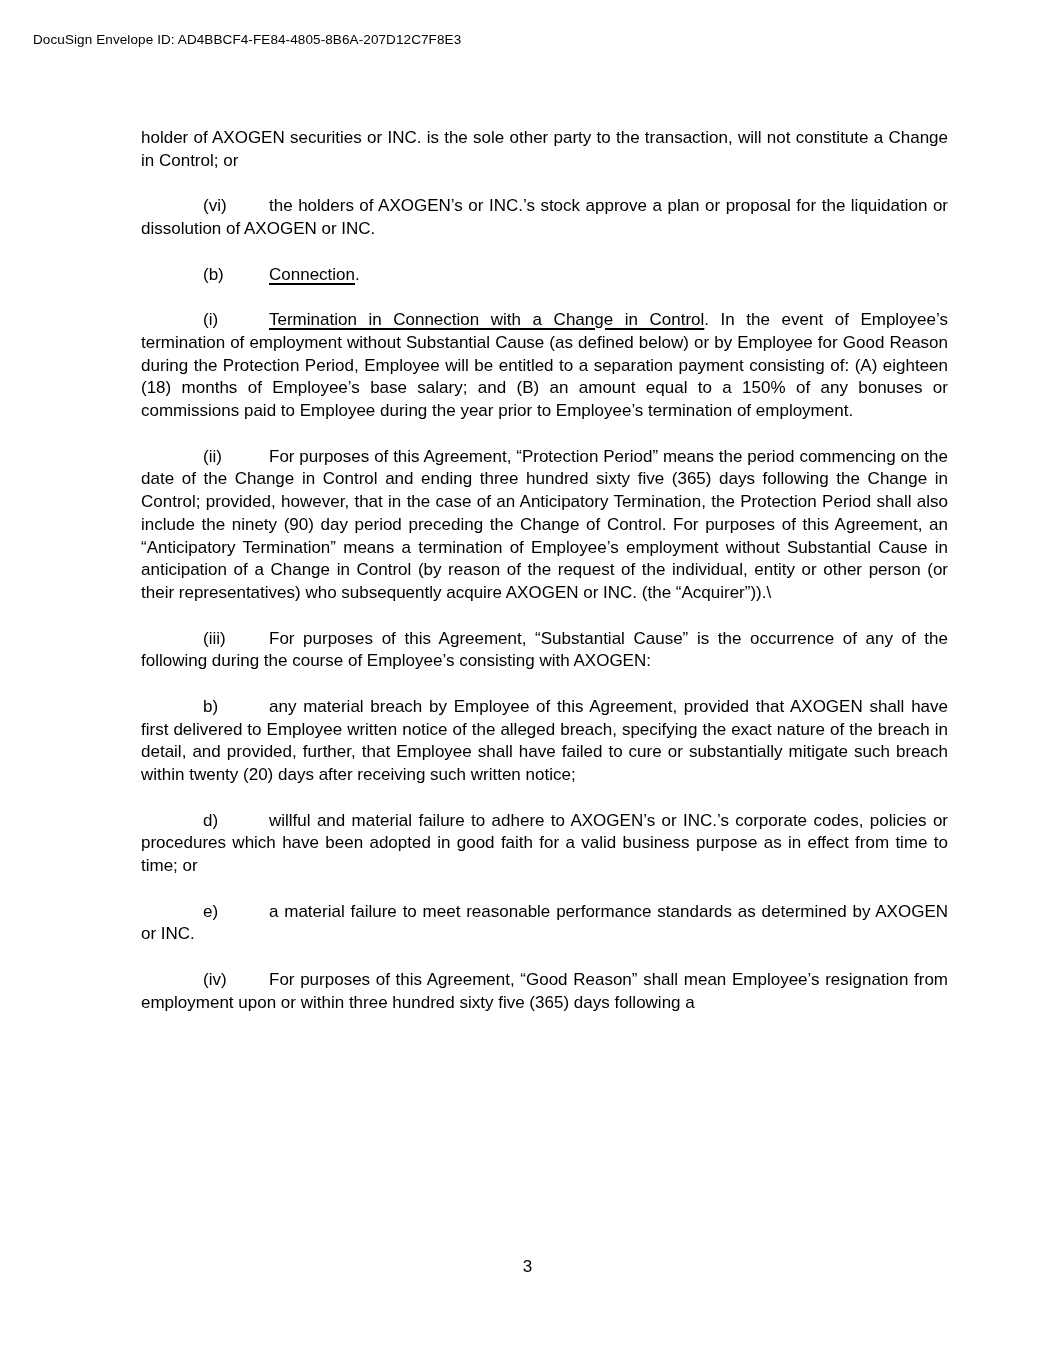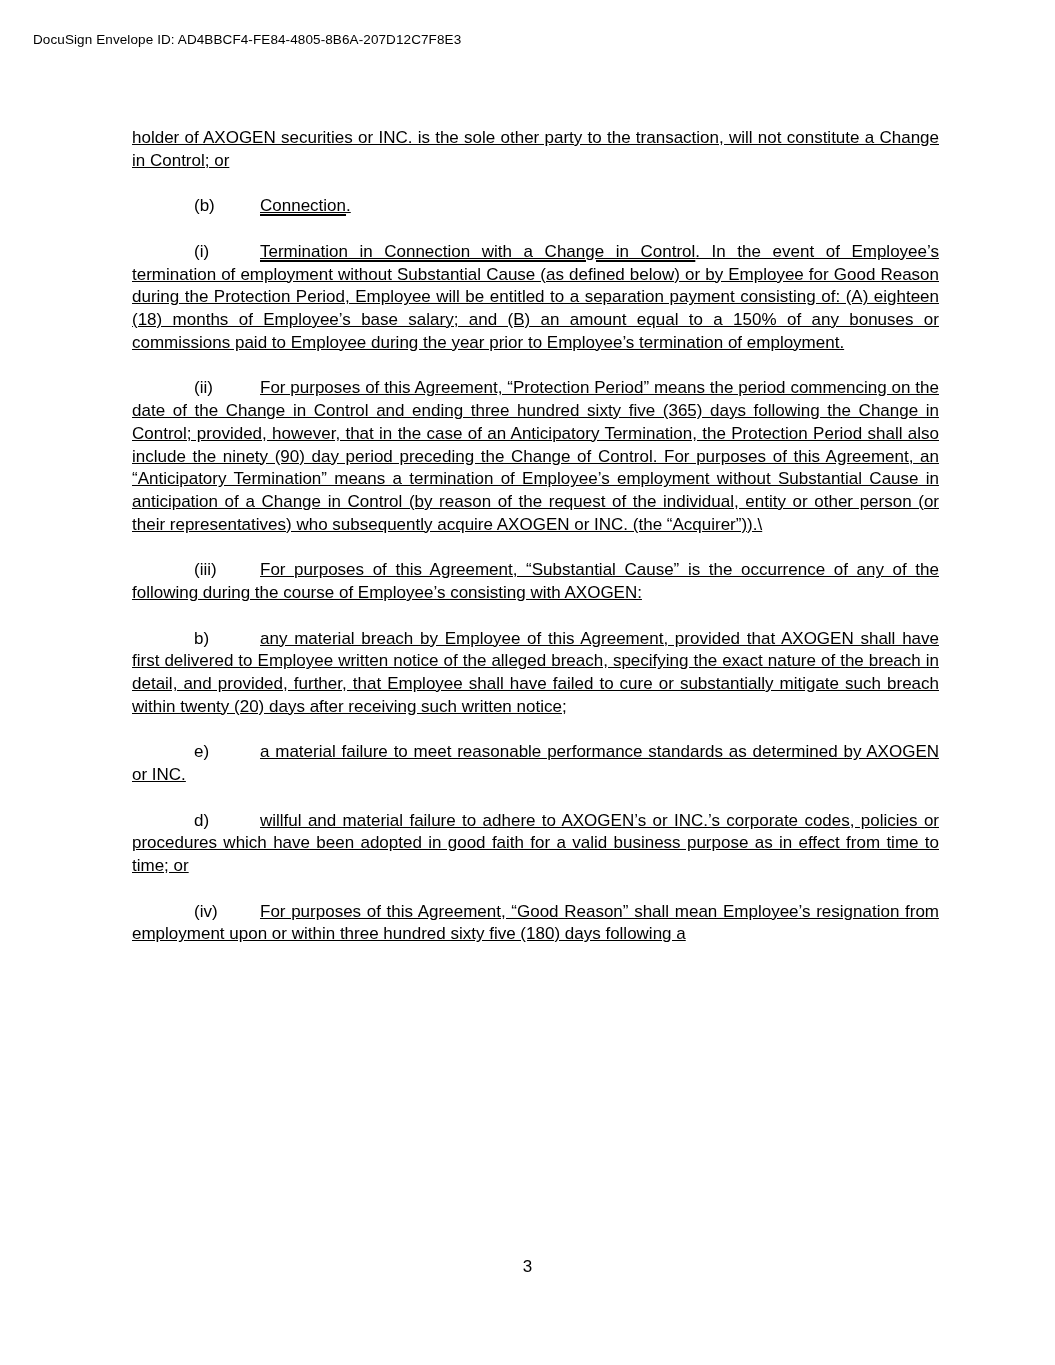--- a/index.html
+++ b/index.html
@@ -23,24 +23,23 @@
     left: 33px;
     top: 13px;
     font-size: 13.5px;
     letter-spacing: 0.1px;
     white-space: nowrap;
     color: #000000;
     margin-top: 19px;
   }
   .content {
     position: absolute;
-    left: 132px;
+    left: 141px;
     top: 127px;
     width: 807px;
-    text-decoration: underline;
   }
   .para {
     font-size: 17px;
     line-height: 22.75px;
     text-align: justify;
     margin: 0 0 22.75px 0;
     color: #000000;
   }
   .para.indent { text-indent: 62px; }
   .para .label {
@@ -64,24 +63,25 @@
   }
 </style>
 </head>
 <body>
 
 <div class="page">
   <div class="ds-header">DocuSign Envelope ID: AD4BBCF4-FE84-4805-8B6A-207D12C7F8E3</div>
 
   <div class="content" id="doc-body">
       <div class="para"><span>holder of AXOGEN securities or INC. is the sole other party to the transaction, will not constitute a Change in Control; or</span></div>
+      <div class="para indent"><span class="label">(vi)</span><span>the holders of AXOGEN’s or INC.’s stock approve a plan or proposal for the liquidation or dissolution of AXOGEN or INC.</span></div>
       <div class="para indent"><span class="label">(b)</span><span class="u">Connection</span><span>.</span></div>
       <div class="para indent"><span class="label">(i)</span><span class="u">Termination in Connection with a Change in Control</span><span>. In the event of Employee’s termination of employment without Substantial Cause (as defined below) or by Employee for Good Reason during the Protection Period, Employee will be entitled to a separation payment consisting of: (A) eighteen (18) months of Employee’s base salary; and (B) an amount equal to a 150% of any bonuses or commissions paid to Employee during the year prior to Employee’s termination of employment.</span></div>
       <div class="para indent"><span class="label">(ii)</span><span>For purposes of this Agreement, “Protection Period” means the period commencing on the date of the Change in Control and ending three hundred sixty five (365) days following the Change in Control; provided, however, that in the case of an Anticipatory Termination, the Protection Period shall also include the ninety (90) day period preceding the Change of Control. For purposes of this Agreement, an “Anticipatory Termination” means a termination of Employee’s employment without Substantial Cause in anticipation of a Change in Control (by reason of the request of the individual, entity or other person (or their representatives) who subsequently acquire AXOGEN or INC. (the “Acquirer”)).\</span></div>
       <div class="para indent"><span class="label">(iii)</span><span>For purposes of this Agreement, “Substantial Cause” is the occurrence of any of the following during the course of Employee’s consisting with AXOGEN:</span></div>
       <div class="para indent"><span class="label">b)</span><span>any material breach by Employee of this Agreement, provided that AXOGEN shall have first delivered to Employee written notice of the alleged breach, specifying the exact nature of the breach in detail, and provided, further, that Employee shall have failed to cure or substantially mitigate such breach within twenty (20) days after receiving such written notice;</span></div>
+      <div class="para indent"><span class="label">d)</span><span>willful and material failure to adhere to AXOGEN’s or INC.’s corporate codes, policies or procedures which have been adopted in good faith for a valid business purpose as in effect from time to time; or</span></div>
       <div class="para indent"><span class="label">e)</span><span>a material failure to meet reasonable performance standards as determined by AXOGEN or INC.</span></div>
-      <div class="para indent"><span class="label">d)</span><span>willful and material failure to adhere to AXOGEN’s or INC.’s corporate codes, policies or procedures which have been adopted in good faith for a valid business purpose as in effect from time to time; or</span></div>
-      <div class="para indent"><span class="label">(iv)</span><span>For purposes of this Agreement, “Good Reason” shall mean Employee’s resignation from employment upon or within three hundred sixty five (180) days following a</span></div>
+      <div class="para indent"><span class="label">(iv)</span><span>For purposes of this Agreement, “Good Reason” shall mean Employee’s resignation from employment upon or within three hundred sixty five (365) days following a</span></div>
     </div>
 
   <div class="page-number">3</div>
 </div>
 
 </body></html>

